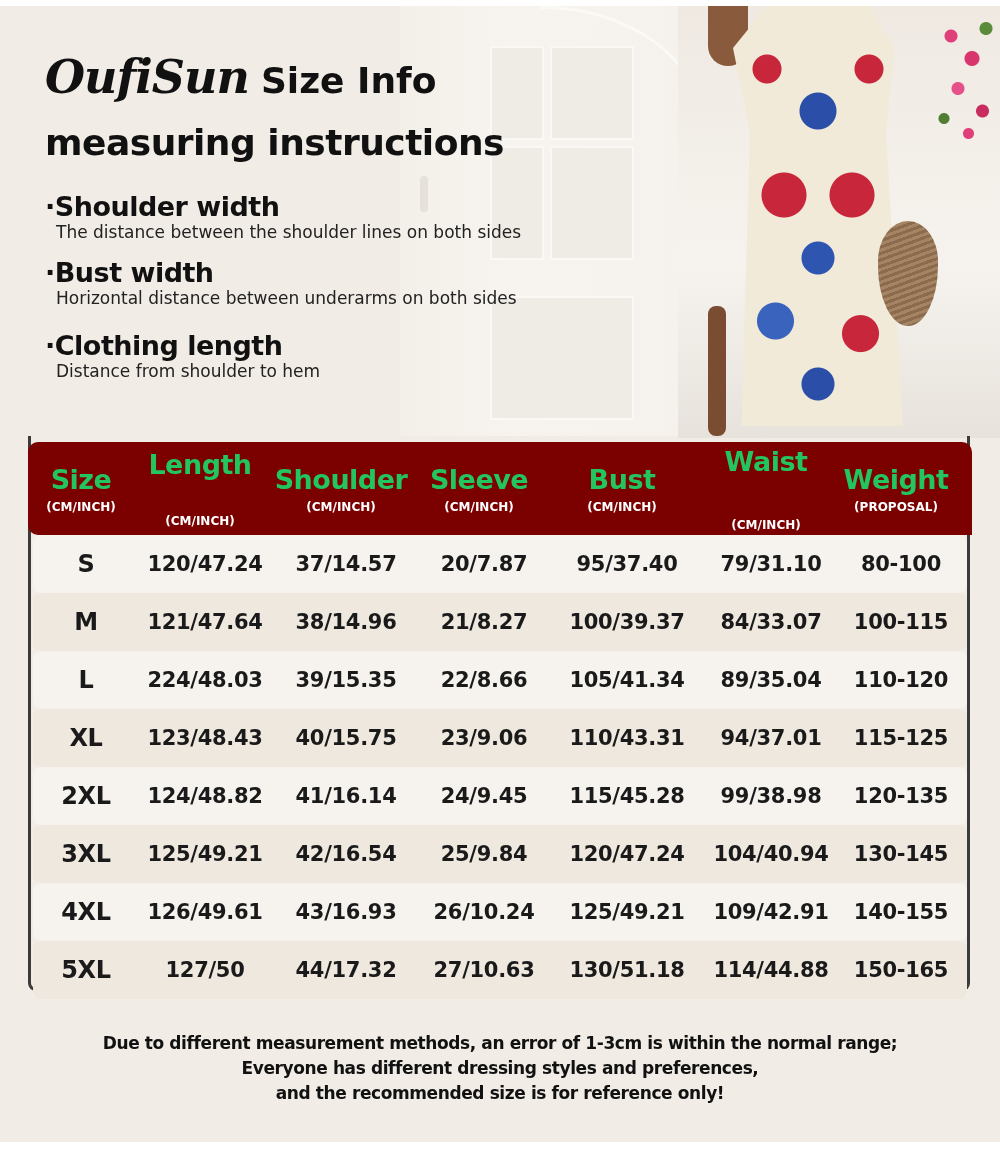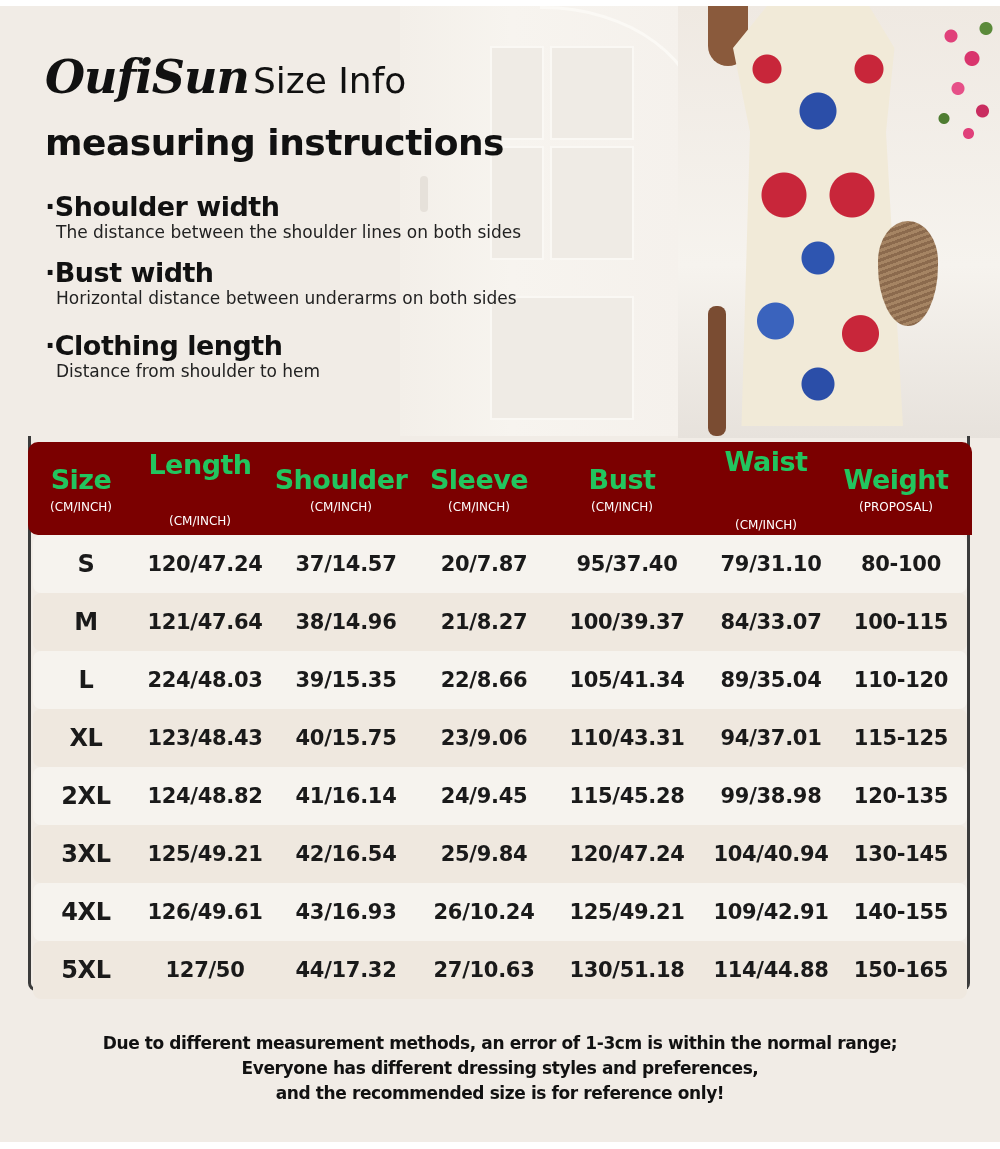--- a/index.html
+++ b/index.html
@@ -74,21 +74,21 @@
     background: #7a4c32; border-radius: 8px;
   }
 
   
   .title-row { position: absolute; left: 45px; top: 44px; display: flex; align-items: baseline; }
   .brand {
     font-family: "DejaVu Serif", "Liberation Serif", serif;
     font-style: italic; font-weight: bold;
     font-size: 46px; letter-spacing: -1px; color: #111;
   }
-  .title-suffix { font-size: 36px; font-weight: normal; margin-left: 4px; color: #111; }
+  .title-suffix { font-size: 36px; font-weight: bold; margin-left: 12px; color: #111; }
   .subtitle {
     position: absolute; left: 45px; top: 116px;
     font-size: 36px; font-weight: bold; color: #111; letter-spacing: -0.5px;
   }
   .instr { position: absolute; left: 45px; }
   .instr .h { font-size: 27px; font-weight: bold; color: #111; line-height: 30px; letter-spacing: -0.5px; }
   .instr .d { font-size: 17px; color: #222; margin-left: 11px; line-height: 20px; }
 
   
   .table-wrap {
@@ -96,21 +96,21 @@
     border: 3px solid #3b3b3b; border-top: none; border-radius: 0 0 8px 8px;
     box-sizing: border-box;
   }
   .thead {
     position: absolute; left: 28px; top: 436px; width: 944px; height: 93px;
     background: #7b0000; border-radius: 10px 10px 0 10px;
     display: flex;
   }
   .th { display: flex; flex-direction: column; align-items: center; justify-content: center; }
   .th .l { color: #22c55e; font-size: 27px; font-weight: bold; line-height: 32px; letter-spacing: -0.5px; }
-  .th .u { color: #fff; font-size: 12px; font-weight: normal; margin-top: 4px; }
+  .th .u { color: #fff; font-size: 12px; font-weight: bold; margin-top: 4px; }
   .rows { position: absolute; left: 33px; top: 529px; width: 934px; }
   .row {
     display: flex; height: 58px; align-items: center; border-radius: 8px;
   }
   .row.odd { background: #f6f3ee; }
   .row.even { background: #efe8df; }
   .td { text-align: center; font-size: 21px; font-weight: bold; color: #1a1a1a; letter-spacing: -0.3px; }
   .td.size { font-size: 24px; }
 
   .c0 { width: 106px; } .c1 { width: 132px; gap: 29px; } .c2 { width: 150px; } .c3 { width: 126px; }

